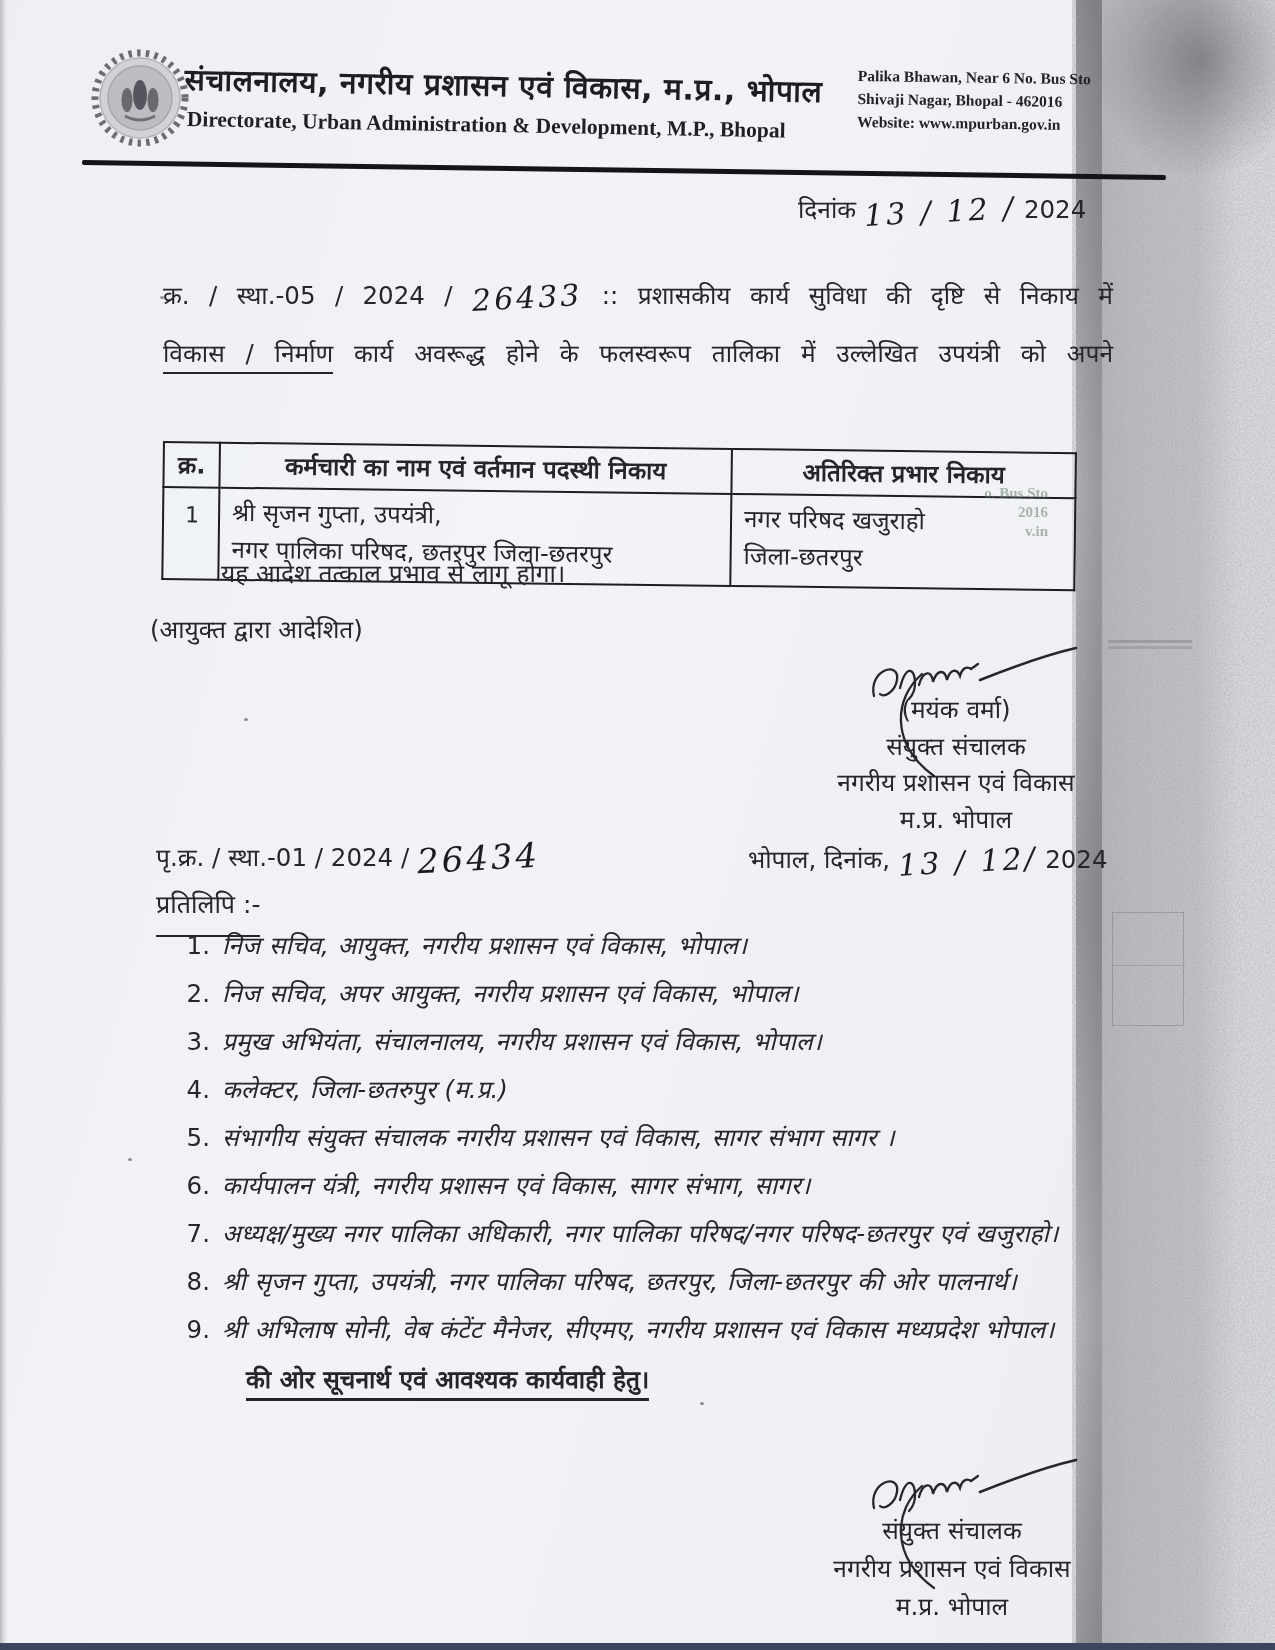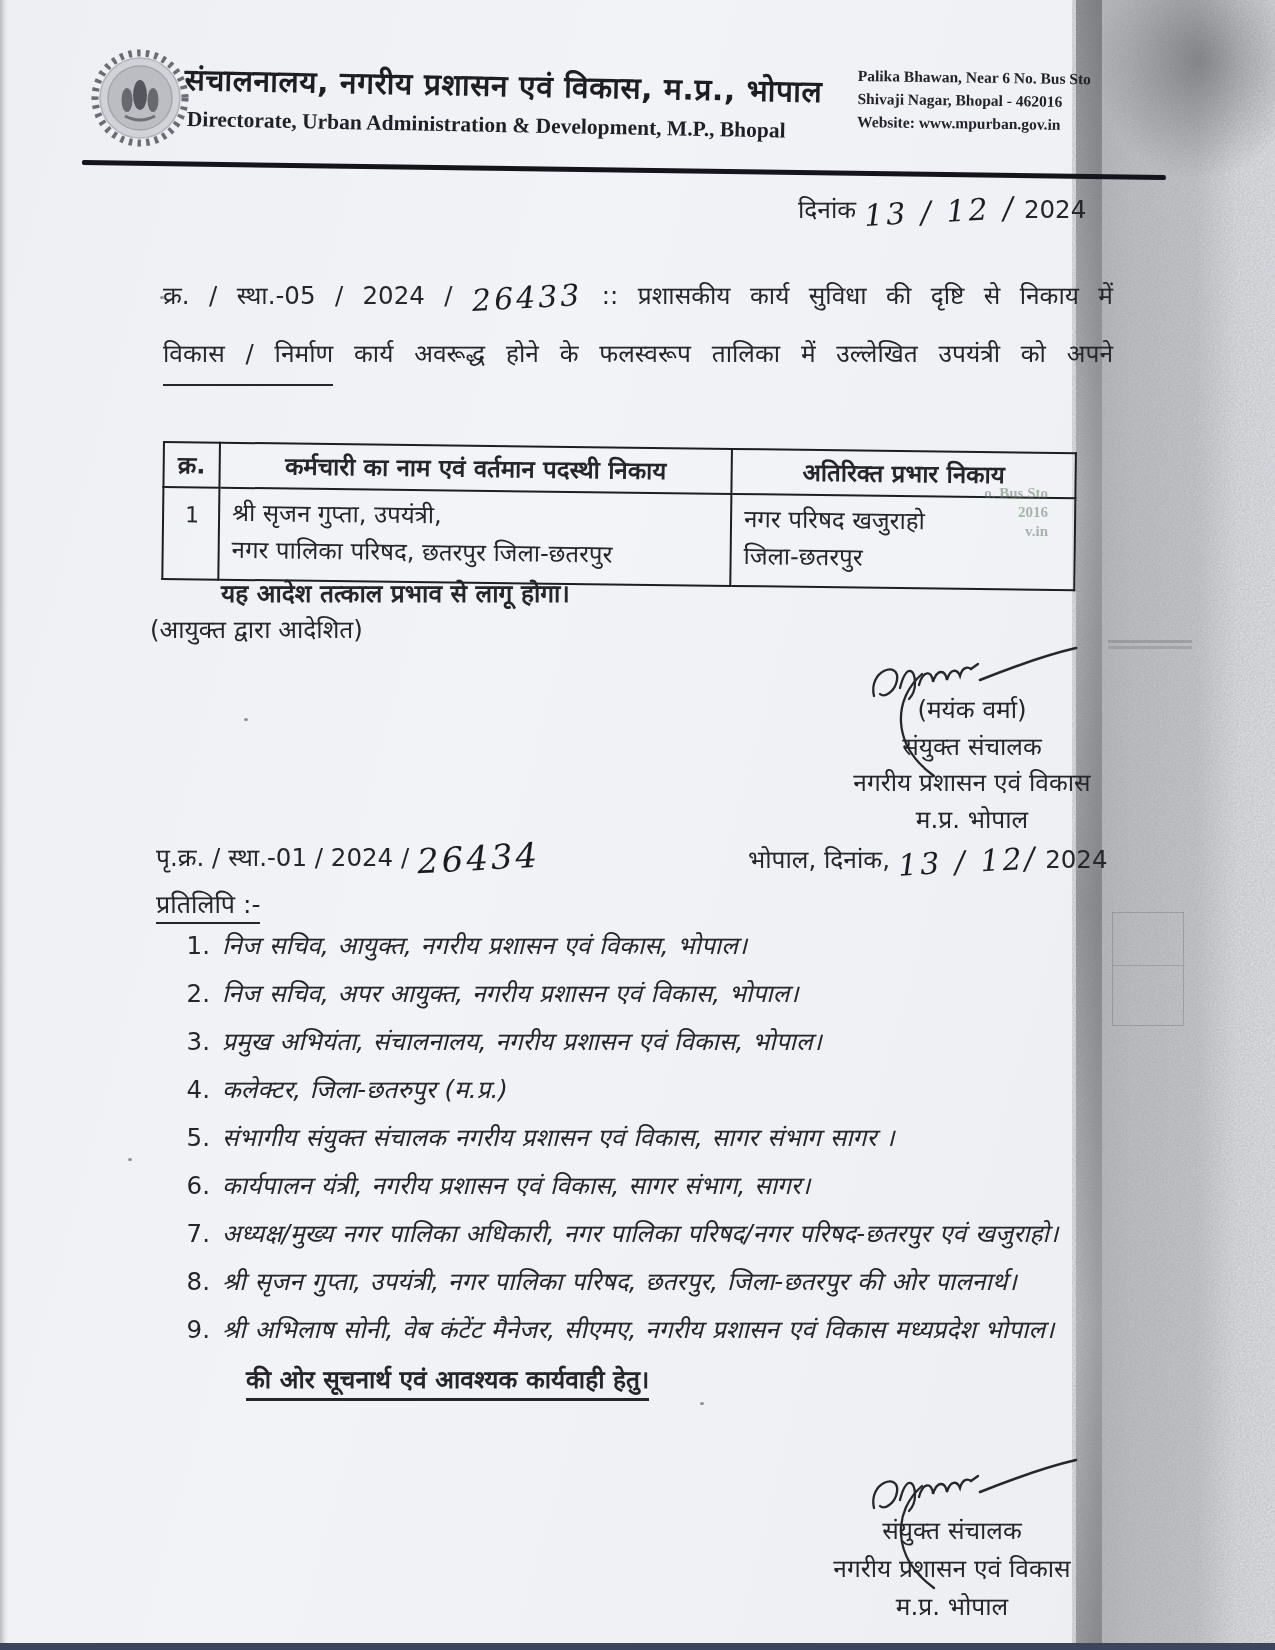--- a/index.html
+++ b/index.html
@@ -34,43 +34,43 @@
     transform:rotate(.8deg);transform-origin:left top;}
   
   .date-line{left:798px;top:192px;font-size:24.5px;white-space:nowrap;}
   .hand{font-family:"DejaVu Serif","Liberation Serif",serif;font-style:italic;display:inline-block;
     font-size:30px;letter-spacing:3px;transform:rotate(-3deg);color:#1c1c22;vertical-align:-4px;}
   .order-heading{left:460px;top:224px;width:360px;text-align:center;font-size:26px;font-weight:bold;letter-spacing:1px;}
   
   .para{left:163px;top:268px;width:950px;font-size:24.5px;}
   .pline{line-height:56px;text-align:justify;word-spacing:2px;}
   .pline.just{text-align-last:justify;}
-  .u-span{border-bottom:2.5px solid #26262a;padding-bottom:16px;margin-top:15px;}
+  .u-span{border-bottom:2.5px solid #26262a;padding-bottom:4px;margin-top:15px;}
   
   .otable{left:163px;top:441px;transform:rotate(.7deg);transform-origin:left top;border-collapse:collapse;table-layout:fixed;width:912px;background:rgba(244,245,248,.35);}
   .otable td,.otable th{border:2.5px solid #1d1d22;vertical-align:top;}
   .otable th{font-size:24px;font-weight:bold;text-align:center;padding:4px 2px 6px 2px;}
   .otable td{font-size:24px;line-height:37px;padding:6px 10px 10px 12px;}
   .otable .sno{text-align:center;font-size:22px;padding-top:8px;}
   .ghost-text{left:956px;top:484px;width:92px;text-align:right;font-family:"Liberation Serif",serif;
     font-weight:bold;font-size:15px;line-height:19px;color:rgba(96,118,96,.5);}
   
-  .note{left:221px;top:576px;font-size:24.5px;font-weight:bold;}
+  .note{left:221px;top:556px;font-size:24.5px;}
   .byorder{left:150px;top:612px;font-size:24.5px;}
   
   .sigblock{width:360px;text-align:center;font-size:24.5px;}
-  .sig-top{left:792px;top:692px;line-height:36.5px;}
+  .sig-top{left:776px;top:692px;line-height:36.5px;}
   .sig-bottom{left:772px;top:1512px;line-height:38px;}
   .scrawl{position:absolute;overflow:visible;}
   
   .endorse-left{left:156px;top:838px;font-size:24.5px;white-space:nowrap;}
   .endorse-left .hand{font-size:34px;}
   .endorse-right{left:748px;top:842px;font-size:24.5px;white-space:nowrap;}
   .copies-label{left:156px;top:886px;font-size:25px;}
-  .copies-label span{border-bottom:2px solid #26262a;padding-bottom:3px;}
+  .copies-label span{border-bottom:2px solid #26262a;padding-bottom:16px;}
   .copy-list{left:182px;top:924px;width:958px;font-size:24.5px;}
   .copy-item{display:flex;gap:12px;line-height:44px;margin-bottom:4px;}
   .copy-item .num{width:28px;text-align:right;flex:none;}
   .copy-item .txt{flex:1;text-align:justify;word-spacing:1px;font-style:italic;}
   .closing{margin:6px 0 0 64px;font-weight:bold;display:inline-block;border-bottom:3px solid #26262a;padding-bottom:3px;}
 </style>
 </head>
 <body>
 
 <div class="page">

